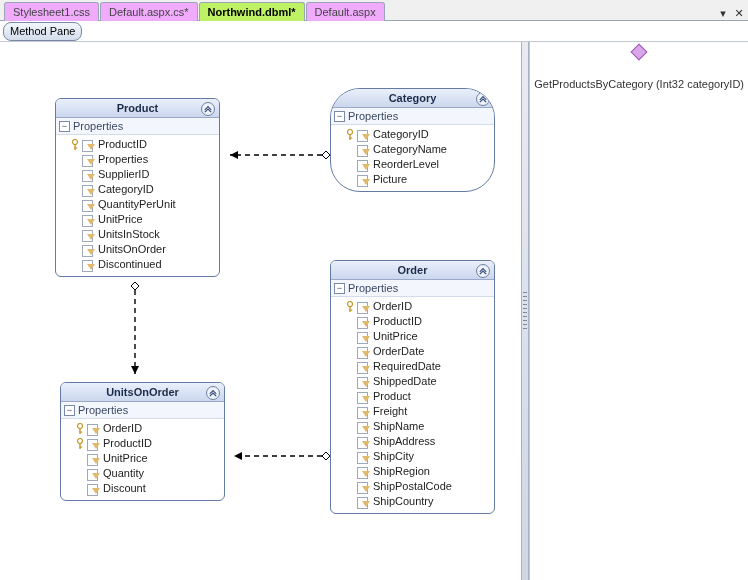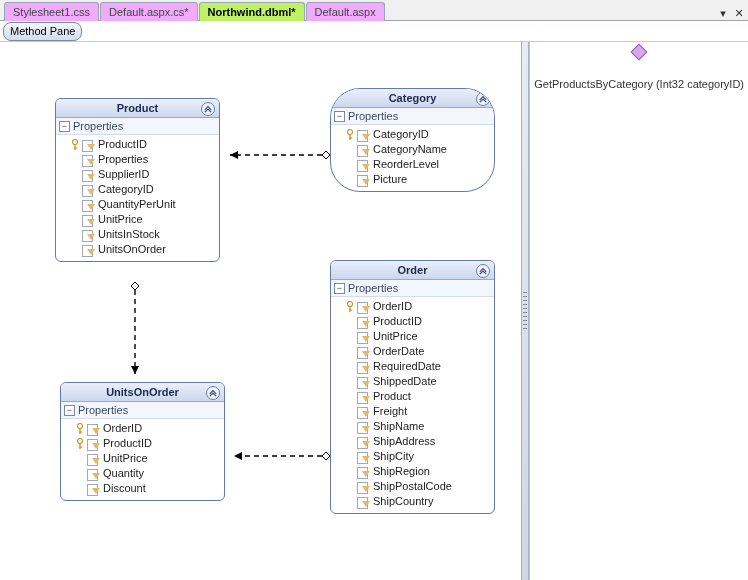--- a/index.html
+++ b/index.html
@@ -324,20 +324,28 @@
             <span>UnitsInStock</span>
           </div>
         <div class="prop-row">
             <span class="key-icon key-hidden"></span>
             <span class="prop-icon">
               <span class="sheet"></span>
               <span class="tag"></span>
             </span>
             <span>UnitsOnOrder</span>
           </div>
+        <div class="prop-row">
+            <span class="key-icon key-hidden"></span>
+            <span class="prop-icon">
+              <span class="sheet"></span>
+              <span class="tag"></span>
+            </span>
+            <span>Discontinued</span>
+          </div>
       </div>
     </div>
 
     <div class="entity" style="left:330px; top:46px; width:163px;border-radius:30px;">
       <div class="entity-header">
         <span>Category</span>
         <span class="chevron">
           <svg viewBox="0 0 10 10">
               <path d="M1 6 L5 2 L9 6" fill="none" stroke="#3b5079" stroke-width="1.5"></path>
               <path d="M1 9 L5 5 L9 9" fill="none" stroke="#3b5079" stroke-width="1.5"></path>

